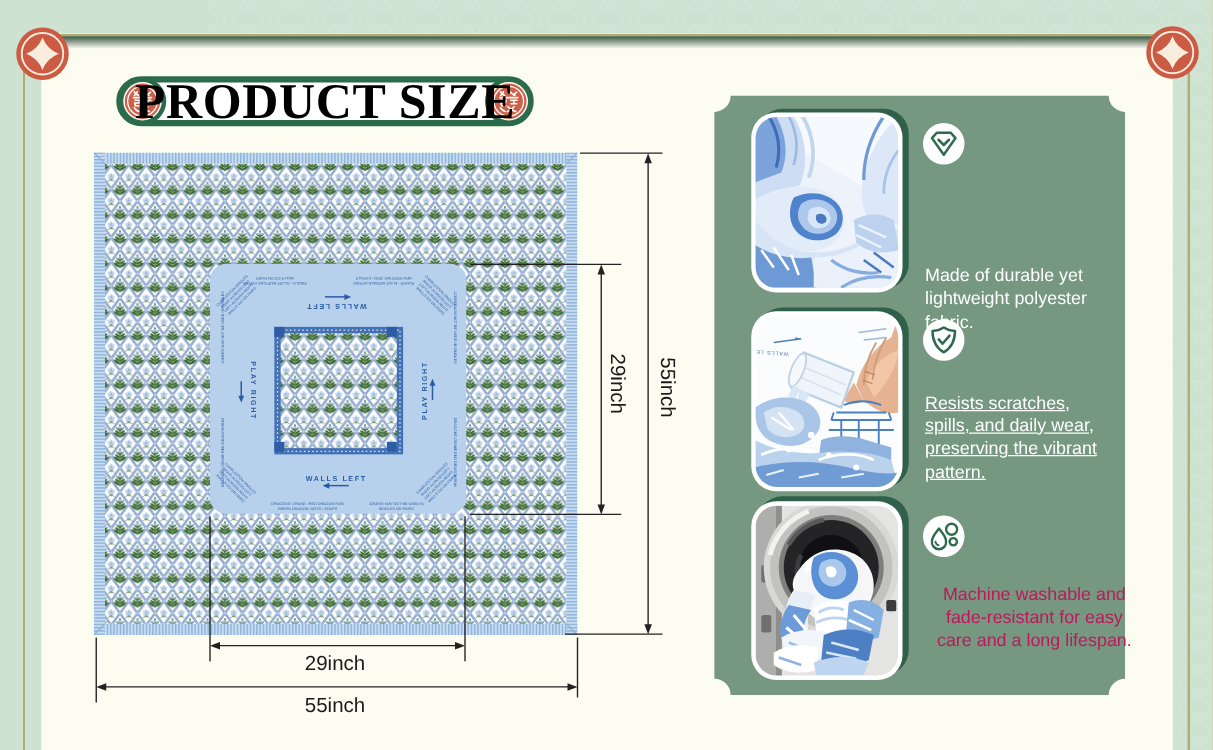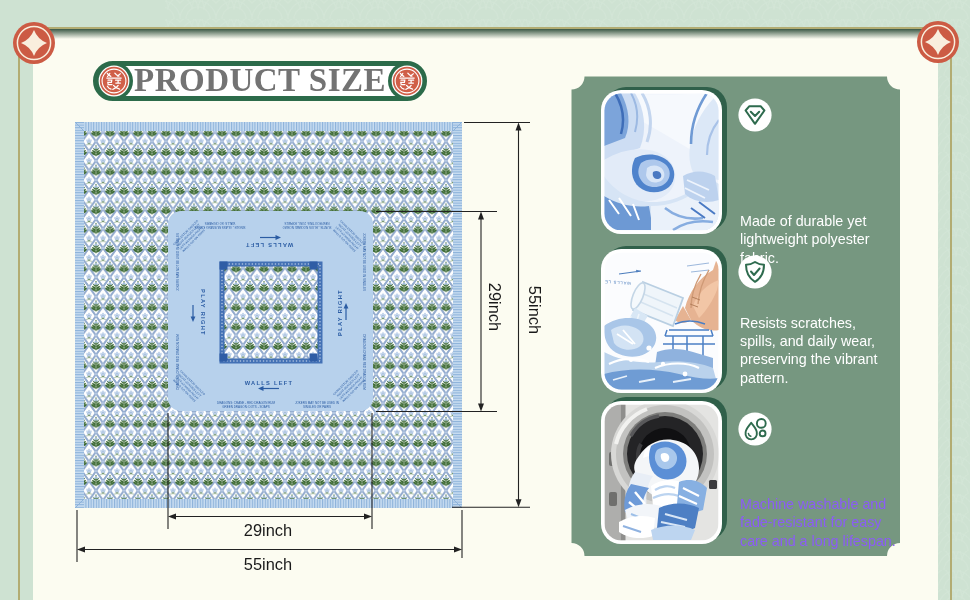--- a/index.html
+++ b/index.html
@@ -76,22 +76,22 @@
 
 <svg class="abs" style="left:386.5px;top:60.5px" width="40" height="40" viewBox="-20 -20 40 40">
   <circle r="19" fill="#2c6b4a"></circle>
   <circle r="15.4" fill="#fff"></circle>
   <circle r="14.2" fill="#d05f48"></circle>
   <circle r="11.9" fill="none" stroke="#fff" stroke-width="1.1"></circle>
   <use href="#faChar"></use>
 </svg>
 
 <div class="abs" style="left:93px;top:63px;width:334px;height:35px;line-height:35px;text-align:center;white-space:nowrap;
-     font-family:'Liberation Serif',serif;font-weight:bold;font-size:33px;
-     color:#737373;letter-spacing:0.5px;">PRODUCT SIZE</div>
+     font-family:'Liberation Serif',serif;font-weight:bold;font-size:40px;
+     color:#000000;letter-spacing:0.5px;">PRODUCT SIZE</div>
 
 <svg class="abs" style="left:75px;top:122px" width="387" height="386" viewBox="0 0 387 386">
   <defs>
 
     <g id="plantA">
       <path d="M0,5.2 L0,-2.6" stroke="#3c6a33" stroke-width="1.1" fill="none"></path>
       <path d="M-0.3,4.6 C-2.6,4.4 -4.4,3.0 -5.2,0.8 C-3.2,0.5 -1.4,1.6 -0.3,3.4 Z" fill="#3c6a33"></path>
       <path d="M0.3,4.6 C2.6,4.4 4.4,3.0 5.2,0.8 C3.2,0.5 1.4,1.6 0.3,3.4 Z" fill="#3c6a33"></path>
       <path d="M-0.3,2.2 C-2.2,2.0 -3.6,0.8 -4.2,-1.0 C-2.4,-1.1 -1.0,-0.2 -0.3,1.2 Z" fill="#3c6a33"></path>
       <path d="M0.3,2.2 C2.2,2.0 3.6,0.8 4.2,-1.0 C2.4,-1.1 1.0,-0.2 0.3,1.2 Z" fill="#3c6a33"></path>
@@ -390,21 +390,21 @@
 </svg>
 
 <svg class="abs" style="left:736px;top:253px" width="38" height="38" viewBox="-19 -19 38 38">
   <circle r="16.6" fill="#fff"></circle>
   <g fill="none" stroke="#2e6b4e" stroke-width="2" stroke-linejoin="round" stroke-linecap="round">
     <path d="M0,-10 C2.8,-8.2 6,-7.3 9,-7.3 C9,-0.5 7.2,5.5 0,9.8 C-7.2,5.5 -9,-0.5 -9,-7.3 C-6,-7.3 -2.8,-8.2 0,-10 Z"></path>
     <path d="M-4,-0.5 L-1,3 L4.6,-3.5"></path>
   </g>
 </svg>
 
-<div class="abs" style="left:740px;top:313.5px;width:170px;color:#fff;font-size:14.3px;line-height:18.4px;">Resists scratches,<br>spills, and daily wear,<br>preserving the vibrant<br>pattern.</div>
+<div class="abs" style="left:740px;top:313.5px;width:170px;color:#fff;font-size:14.3px;line-height:18.4px;text-decoration:underline;">Resists scratches,<br>spills, and daily wear,<br>preserving the vibrant<br>pattern.</div>
 
 <svg class="abs" style="left:595px;top:392px" width="140" height="161" viewBox="0 0 140 161">
   <rect x="11" y="5" width="121" height="143" rx="20" fill="#30604a"></rect>
   <rect x="6" y="9" width="121" height="143" rx="20" fill="#fff"></rect>
   <clipPath id="cp3">
       <rect x="9.5" y="12.5" width="114" height="136" rx="17"></rect>
     </clipPath>
   <g clip-path="url(#cp3)">
     <rect x="9.5" y="12.5" width="114" height="136" fill="#e4e4e2"></rect>
     <rect x="9.5" y="12.5" width="16" height="136" fill="#aeaeac"></rect>
@@ -445,13 +445,13 @@
 <svg class="abs" style="left:736px;top:409.5px" width="38" height="38" viewBox="-19 -19 38 38">
   <circle r="16.6" fill="#fff"></circle>
   <g fill="none" stroke="#2e6b4e" stroke-width="1.9" stroke-linejoin="round" stroke-linecap="round">
     <path d="M-3.8,-6.2 C-1.2,-2.6 1.8,0.2 1.8,3.6 A5.7,5.7 0 1 1 -9.4,3.6 C-9.4,0.2 -6.4,-2.6 -3.8,-6.2 Z"></path>
     <circle cx="6.3" cy="-5.6" r="4.4"></circle>
     <circle cx="7.6" cy="4.4" r="2.9"></circle>
     <path d="M-6.6,4.4 A3.2,3.2 0 0 0 -4.2,7.2" stroke-width="1.5"></path>
   </g>
 </svg>
 
-<div class="abs" style="left:740px;top:495px;width:175px;color:#8b5cf6;font-size:14.3px;line-height:18.4px;">Machine washable and<br>fade-resistant for easy<br>care and a long lifespan.</div>
+<div class="abs" style="left:740px;top:467px;width:175px;color:#be185d;font-size:14.3px;line-height:18.4px;text-align:center;">Machine washable and<br>fade-resistant for easy<br>care and a long lifespan.</div>
 
 </body></html>

